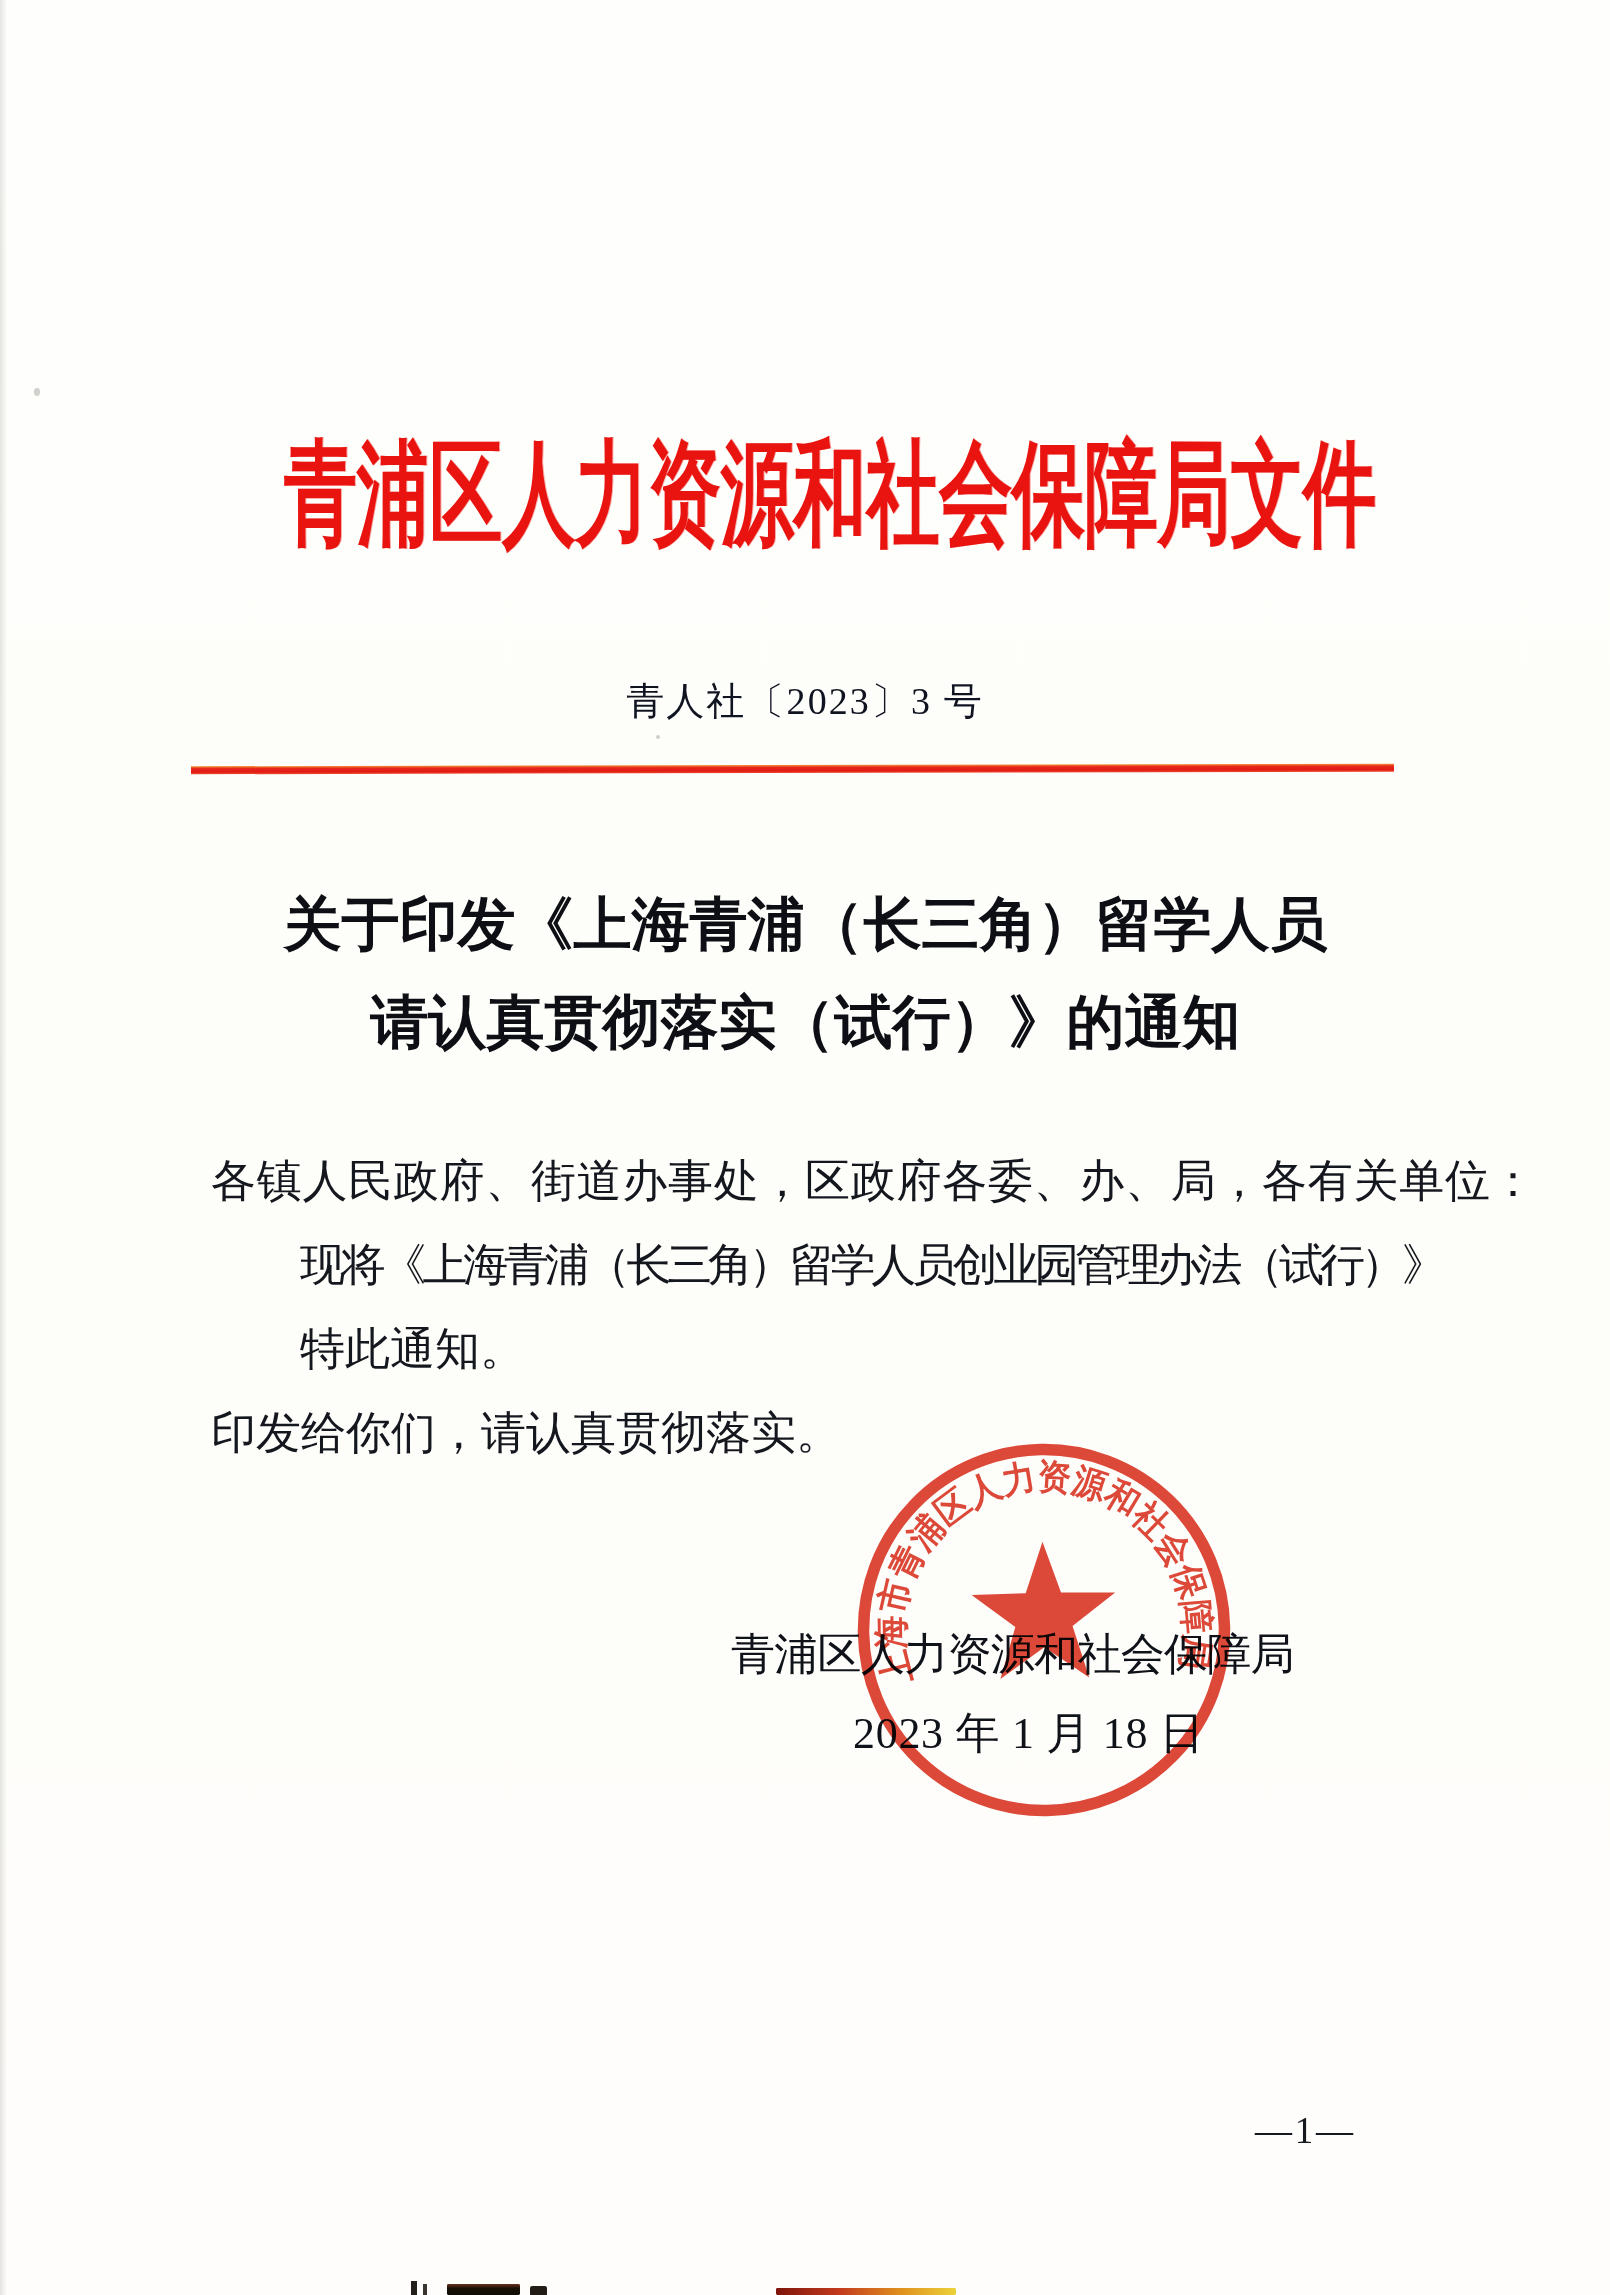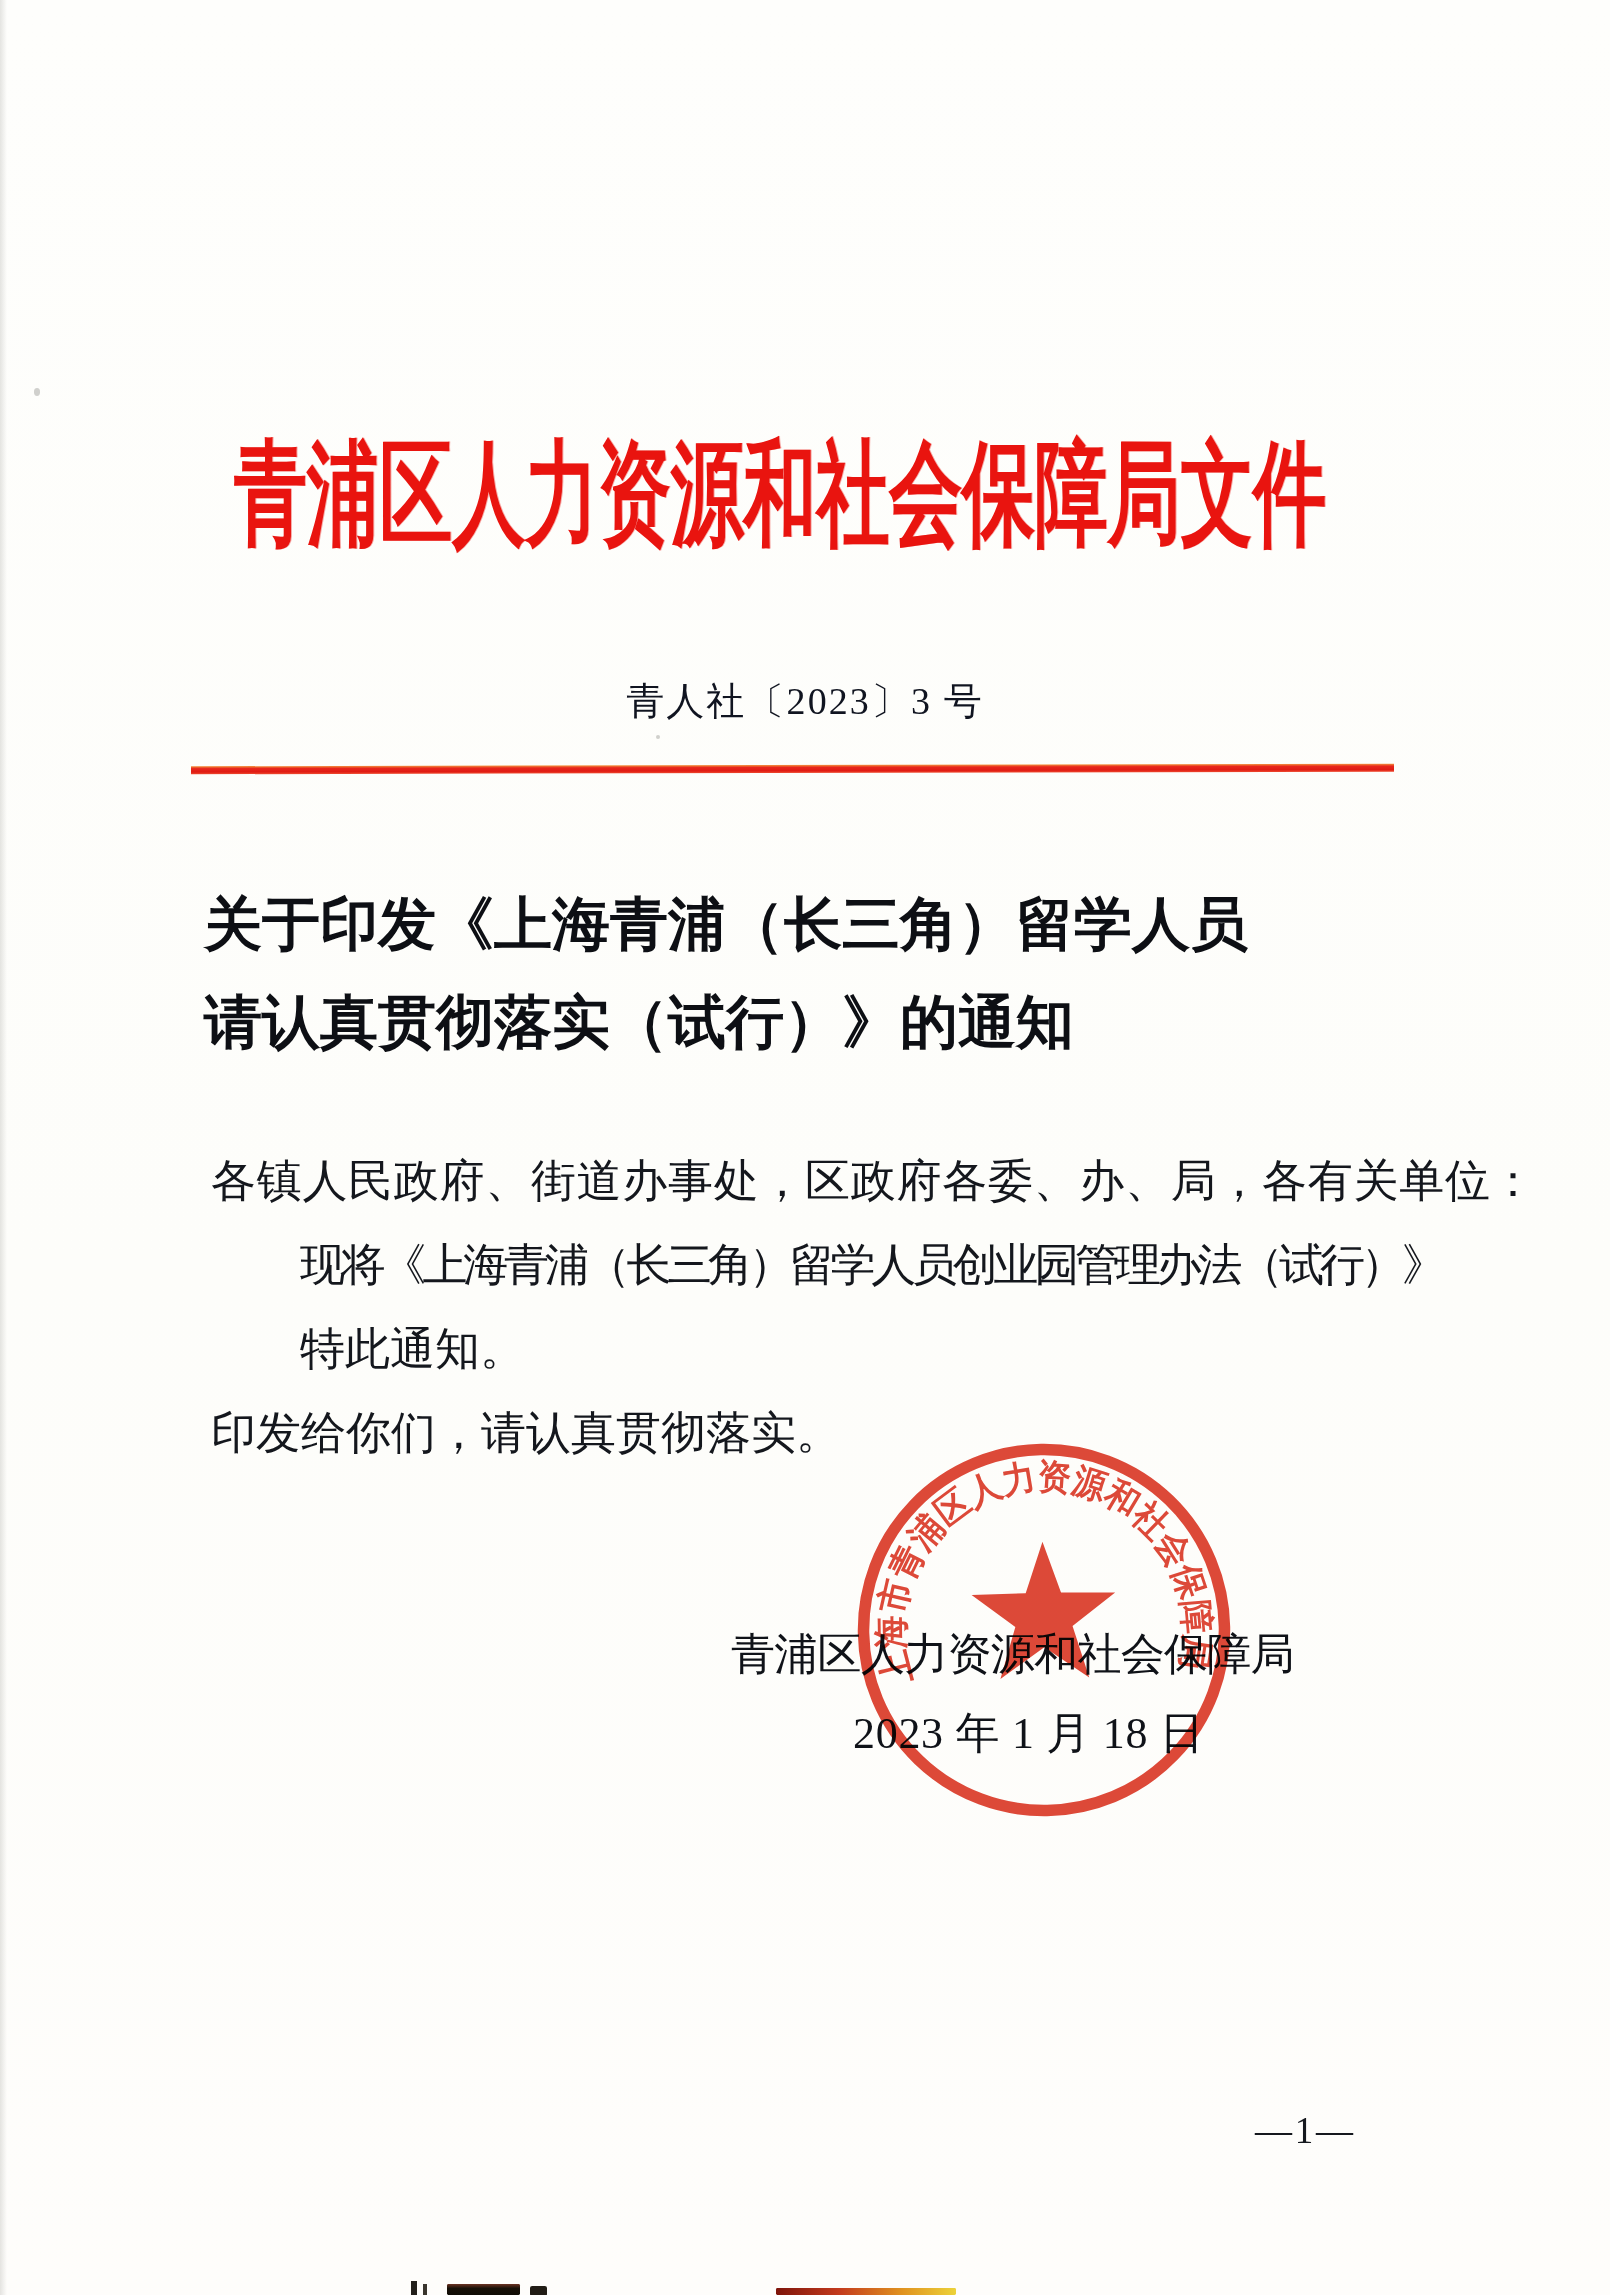--- a/index.html
+++ b/index.html
@@ -29,21 +29,21 @@
     background: #9a9a94;
     border-radius: 50%;
     opacity: 0.45;
   }
   
   .header-title {
     position: absolute;
     left: 0; right: 0;
     top: 413px;
     height: 162px;
-    text-align: left;
+    text-align: right;
     white-space: nowrap;
     font-weight: 700;
     font-size: 104px;
     line-height: 162px;
     color: #e9140f;
   }
   .header-title .stretch {
     display: inline-block;
     transform: scale(0.70, 1.10);
     transform-origin: 50% 50%;
@@ -68,21 +68,21 @@
     height: 7.7px;
     background: linear-gradient(180deg, #f2923e 0%, #e8261c 30%, #e01b13 72%, #ee4a30 100%);
     transform: rotate(-0.12deg);
   }
   
   .doc-title {
     position: absolute;
     left: 204px;
     width: 1203px;
     top: 876px;
-    text-align: left;
+    text-align: center;
     font-weight: 700;
     font-size: 58px;
     line-height: 98px;
     color: #0d0f14;
     letter-spacing: 0px;
   }
   .doc-title .t-line { white-space: nowrap; }
   
   .body-block {
     position: absolute;

